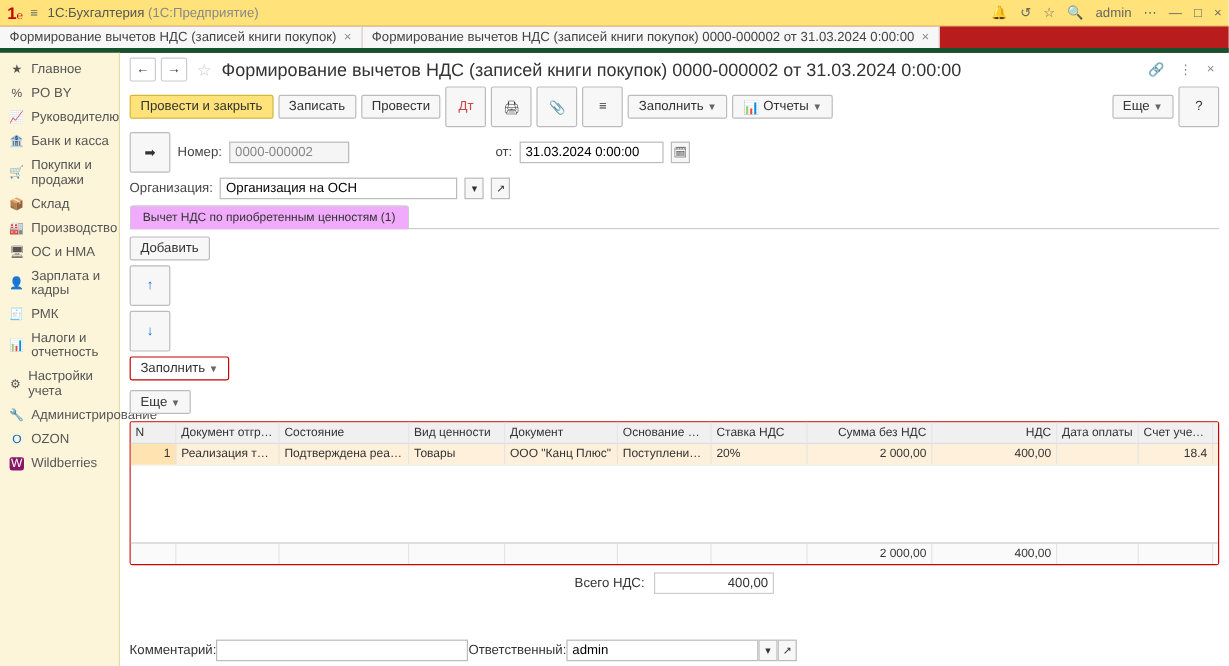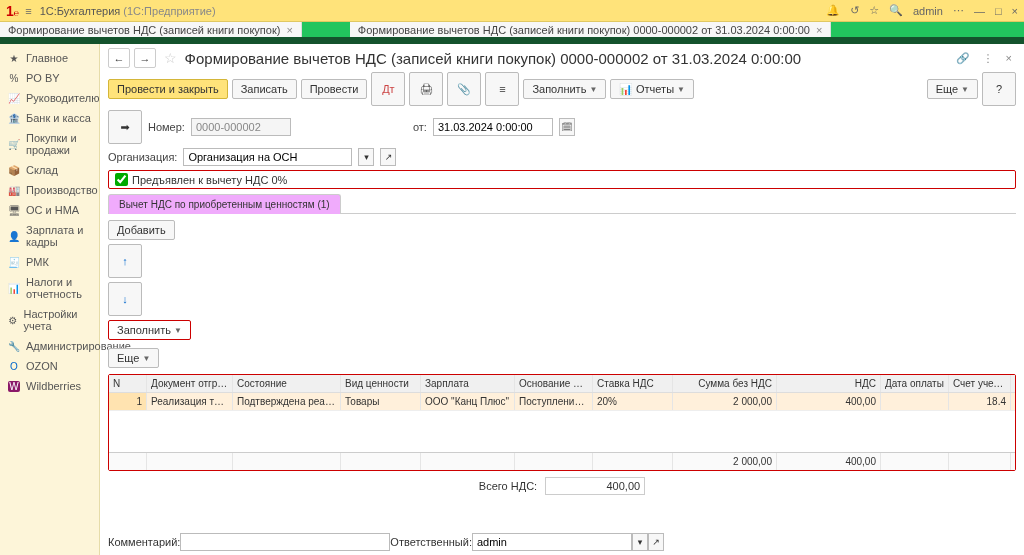--- a/index.html
+++ b/index.html
@@ -5,21 +5,21 @@
 * { box-sizing: border-box; margin: 0; padding: 0; font-family: Arial, sans-serif; font-size: 11px; }
 body { background: #fff; width: 1024px; height: 555px; overflow: hidden; color: #333; }
 
 .titlebar { height: 22px; background: #ffe37a; display: flex; align-items: center; padding: 0 6px; border-bottom: 1px solid #e0c862; }
 .titlebar .logo { color: #c00; font-weight: bold; font-size: 14px; margin-right: 6px; }
 .titlebar .burger { margin-right: 8px; color: #666; cursor: pointer; }
 .titlebar .title { flex: 1; color: #555; }
 .titlebar .tbicons { display: flex; gap: 10px; color: #666; align-items: center; }
 .titlebar .tbicons span { cursor: pointer; }
 
-.tabbar { height: 22px; background: #22c55e; display: flex; align-items: stretch; border-bottom: 7px solid #14532d; gap: 48px; }
+.tabbar { height: 22px; background: #b91c1c; display: flex; align-items: stretch; border-bottom: 4px solid #14532d; }
 .tab { display: flex; align-items: center; padding: 0 8px; border-right: 1px solid #ddd; background: #f7f7f7; font-size: 10px; color: #444; gap: 6px; }
 .tab .x { color: #888; cursor: pointer; }
 
 .main { display: flex; height: calc(555px - 44px); }
 
 .sidebar { width: 100px; background: #fdf5d9; border-right: 1px solid #e6dca9; padding-top: 4px; }
 .side-item { display: flex; align-items: center; gap: 6px; padding: 4px 8px; font-size: 10px; color: #555; cursor: pointer; }
 .side-item .ic { width: 12px; text-align: center; font-size: 10px; }
 
 .content { flex: 1; display: flex; flex-direction: column; padding: 4px 8px; overflow: hidden; }
@@ -207,29 +207,25 @@
       <label>Номер:</label>
       <input class="input disabled" style="width: 100px;" readonly="" value="0000-000002">
       <div style="width:110px"></div>
       <label>от:</label>
       <input class="input" style="width: 120px;" value="31.03.2024 0:00:00">
       <div class="suffix-btn">🗓</div>
     </div>
 
     <div class="form-row">
       <label>Организация:</label>
-      <input class="input" style="width: 169px;" value="Организация на ОСН">
+      <input class="input" style="width: 198px;" value="Организация на ОСН">
       <div class="suffix-btn">▾</div>
       <div class="suffix-btn">↗</div>
     </div>
 
-    <div class="checkbox-row">
-      <input type="checkbox" checked="" style="">
-      <span>Предъявлен к вычету НДС 0%</span>
-    </div>
 
     <div class="subtabs">
       <div class="subtab active">Вычет НДС по приобретенным ценностям (1)</div>
     </div>
 
     <div class="grid-toolbar">
       <div class="btn">Добавить</div>
       <div class="btn icon-only" style="color:#06c">↑</div>
       <div class="btn icon-only" style="color:#06c">↓</div>
       <div class="btn red-border">
@@ -242,21 +238,21 @@
           <span class="caret">▼</span>
         </div>
     </div>
 
     <div class="grid-wrap">
       <div class="grid-hdr">
         <div class="col-n">N</div>
         <div class="col-doc">Документ отгрузки</div>
         <div class="col-state">Состояние</div>
         <div class="col-kind">Вид ценности</div>
-        <div class="col-supplier">Зарплата</div>
+        <div class="col-supplier">Документ</div>
         <div class="col-basis">Основание для выч...</div>
         <div class="col-rate">Ставка НДС</div>
         <div class="col-sum">Сумма без НДС</div>
         <div class="col-vat">НДС</div>
         <div class="col-paydate">Дата оплаты</div>
         <div class="col-account">Счет учета НДС</div>
       </div>
       <div class="grid-body">
         <div class="grid-row">
           <div class="col-n">1</div>

